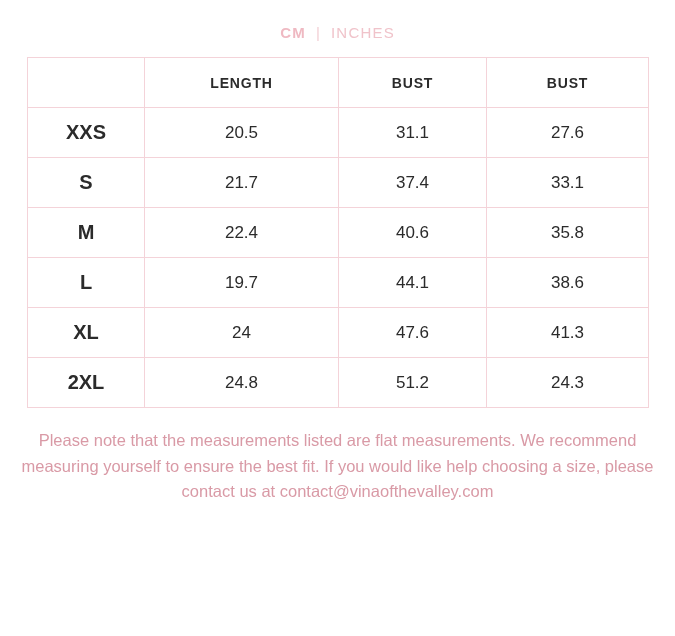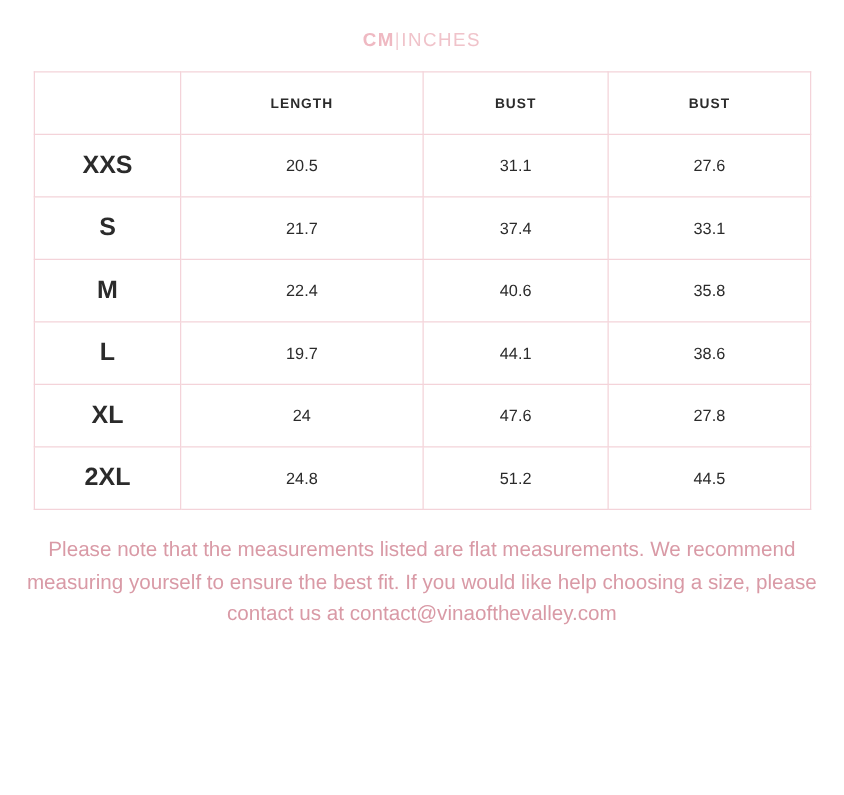--- a/index.html
+++ b/index.html
@@ -23,20 +23,21 @@
     align-items: center;
   }
 
   
   .unit-toggle {
     margin-top: 24px;
     margin-bottom: 16px;
     display: flex;
     align-items: center;
     justify-content: center;
+    gap: 10px;
     font-size: 15px;
     letter-spacing: 1.2px;
   }
   .unit-toggle .unit {
     font-weight: bold;
     color: #e8aab4;
     cursor: pointer;
   }
   .unit-toggle .unit.active {
     color: #efb9c2;
@@ -58,27 +59,27 @@
     width: 100%;
     border-collapse: collapse;
     table-layout: fixed;
   }
   table.size-chart th,
   table.size-chart td {
     border: 1px solid #f4d3d9;
     height: 49px;
     text-align: center;
     vertical-align: middle;
-    font-size: 13px;
+    font-size: 17px;
     color: #2b2b2b;
     padding: 0;
   }
   table.size-chart thead th {
     font-weight: bold;
-    font-size: 11px;
+    font-size: 14px;
     letter-spacing: 0.8px;
   }
   table.size-chart thead th.corner {
     border-top-color: #f4d3d9;
   }
   table.size-chart tbody th.size-label {
     font-weight: bold;
     font-size: 20px;
   }
   table.size-chart tbody td {
@@ -148,27 +149,27 @@
         <tr>
           <th class="size-label">L</th>
           <td>19.7</td>
           <td>44.1</td>
           <td>38.6</td>
         </tr>
         <tr>
           <th class="size-label">XL</th>
           <td>24</td>
           <td>47.6</td>
-          <td>27.8</td>
+          <td>41.3</td>
         </tr>
         <tr>
           <th class="size-label">2XL</th>
           <td>24.8</td>
           <td>51.2</td>
-          <td>44.5</td>
+          <td>24.3</td>
         </tr>
       </tbody>
     </table>
   </div>
 
   <div class="note">Please note that the measurements listed are flat measurements. We recommend measuring yourself to ensure the best fit. If you would like help choosing a size, please contact us at contact@vinaofthevalley.com</div>
 
 </div>
 
 </body></html>

